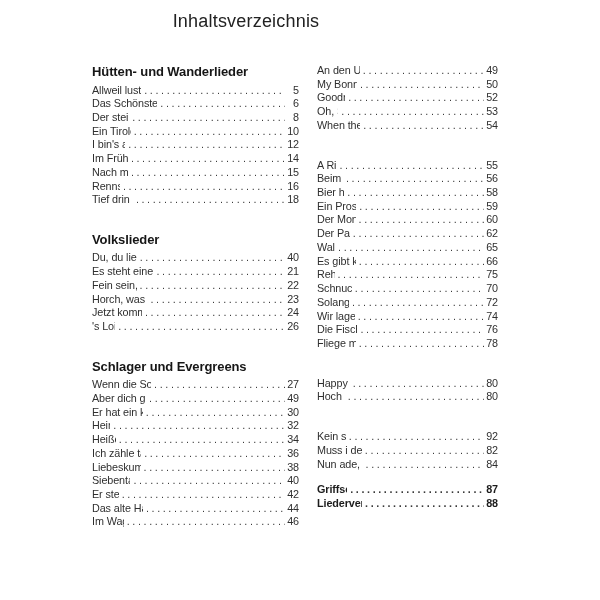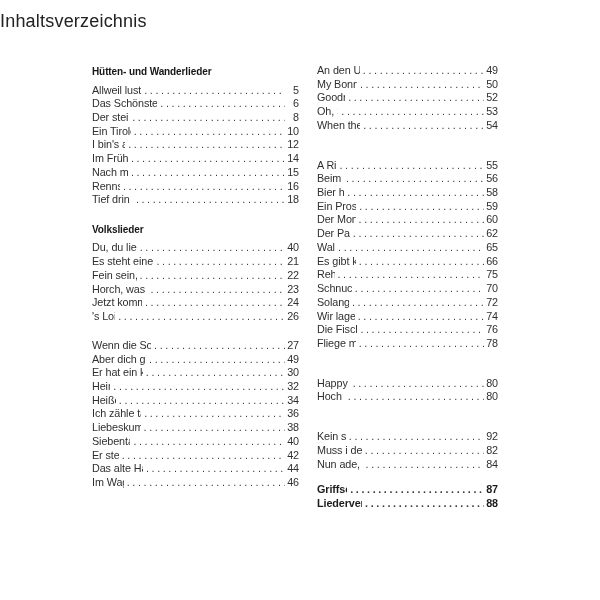--- a/index.html
+++ b/index.html
@@ -13,42 +13,42 @@
   body {
     font-family: "Liberation Sans", "DejaVu Sans", sans-serif;
     color: #2f2f2f;
     position: relative;
   }
   .page-title {
     position: absolute;
     top: 10px;
     left: 0;
     width: 492px;
-    text-align: left;
+    text-align: center;
     font-size: 18px;
     line-height: 22px;
     letter-spacing: 0.2px;
     color: #222222;
     font-weight: 400;
   }
   .col {
     position: absolute;
     top: 64px;
   }
   .col-left  { left: 92px;  width: 207px; }
   .col-right { left: 317px; width: 181px; }
 
-  .section { margin-top: 15px; }
+  .section { margin-top: 25px; }
   .col-right .section { margin-top: 26px; }
   .col .section:first-child { margin-top: 0; }
   .col-right .section.bold-section { margin-top: 12px; }
 
   .heading {
     font-weight: bold;
-    font-size: 10px;
+    font-size: 13px;
     line-height: 15px;
     color: #161616;
     letter-spacing: -0.1px;
     margin-bottom: 4.5px;
     white-space: nowrap;
   }
   .entry {
     display: flex;
     align-items: baseline;
     font-size: 10.8px;
@@ -162,20 +162,21 @@
         <span class="dots"></span>
         <span class="pg">24</span>
       </div>
       <div class="entry">
         <span class="t">'s Loisachtal</span>
         <span class="dots"></span>
         <span class="pg">26</span>
       </div>
     </div>
     <div class="section">
+      <div class="heading">Schlager und Evergreens</div>
       <div class="entry">
         <span class="t">Wenn die Sonne erwacht in den Bergen</span>
         <span class="dots"></span>
         <span class="pg">27</span>
       </div>
       <div class="entry">
         <span class="t">Aber dich gibt's nur einmal für mich</span>
         <span class="dots"></span>
         <span class="pg">49</span>
       </div>

